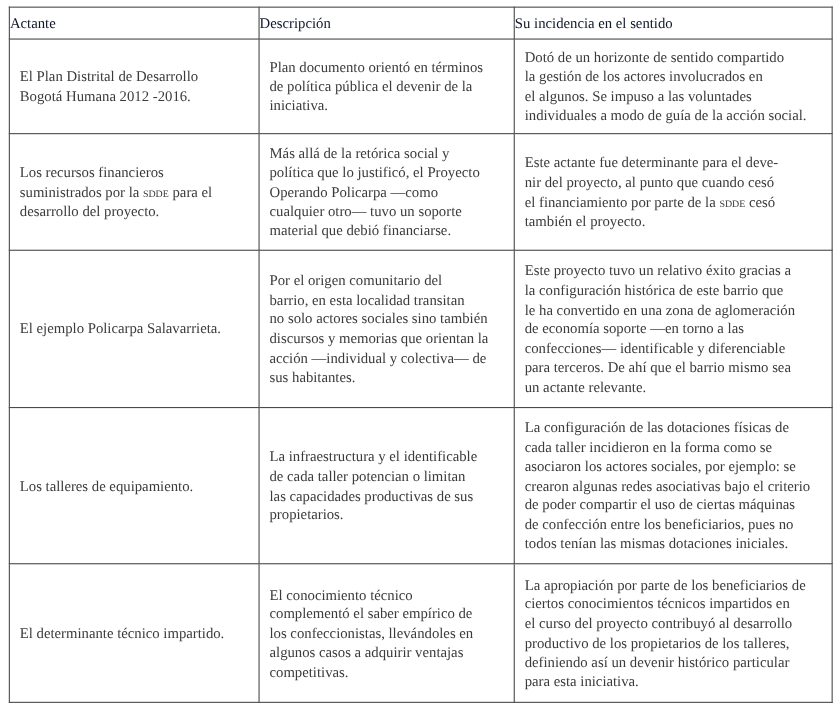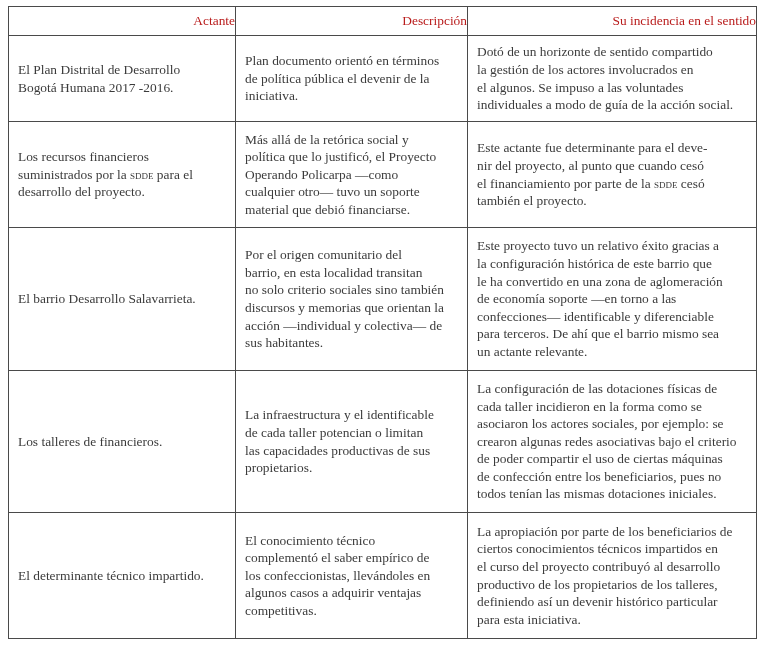--- a/index.html
+++ b/index.html
@@ -29,24 +29,24 @@
       vertical-align: middle;
       text-align: left;
       font-family: "Liberation Serif", "DejaVu Serif", serif;
       font-size: 13.4px;
       line-height: 17.6px;
       font-weight: normal;
       color: #3b3b3b;
       padding: 0 6px 0 9px;
     }
     table.actantes th {
-      text-align: right;
+      text-align: left;
       height: 28px;
       padding: 0;
-      color: #b91c1c;
+      color: #0f172a;
     }
     col.c1 { width: 227px; }
     col.c2 { width: 232px; }
     col.c3 { width: 289px; }
     tr.r1 td { height: 85px; }
     tr.r2 td { height: 105px; }
     tr.r3 td { height: 142px; }
     tr.r4 td { height: 141px; }
     tr.r5 td { height: 125px; }
     .smallcaps { font-variant: small-caps; text-transform: lowercase; }
@@ -65,21 +65,21 @@
     <tr>
       <th>Actante</th>
       <th>Descripción</th>
       <th>Su incidencia en el sentido</th>
     </tr>
   </thead>
   <tbody>
     <tr class="r1">
       <td>
           <span class="cell-text">El Plan Distrital de Desarrollo
-Bogotá Humana 2017 -2016.</span>
+Bogotá Humana 2012 -2016.</span>
         </td>
       <td>
           <span class="cell-text">Plan documento orientó en términos
 de política pública el devenir de la
 iniciativa.</span>
         </td>
       <td>
           <span class="cell-text">Dotó de un horizonte de sentido compartido
 la gestión de los actores involucrados en
 el algunos. Se impuso a las voluntades
@@ -101,43 +101,43 @@
         </td>
       <td>
           <span class="cell-text"><span>Este actante fue determinante para el deve-
 nir del proyecto, al punto que cuando cesó
 el financiamiento por parte de la </span><span class="smallcaps">SDDE</span><span> cesó
 también el proyecto.</span></span>
         </td>
     </tr>
     <tr class="r3">
       <td>
-          <span class="cell-text">El barrio Desarrollo Salavarrieta.</span>
+          <span class="cell-text">El ejemplo Policarpa Salavarrieta.</span>
         </td>
       <td>
           <span class="cell-text">Por el origen comunitario del
 barrio, en esta localidad transitan
-no solo criterio sociales sino también
+no solo actores sociales sino también
 discursos y memorias que orientan la
 acción —individual y colectiva— de
 sus habitantes.</span>
         </td>
       <td>
           <span class="cell-text">Este proyecto tuvo un relativo éxito gracias a
 la configuración histórica de este barrio que
 le ha convertido en una zona de aglomeración
 de economía soporte —en torno a las
 confecciones— identificable y diferenciable
 para terceros. De ahí que el barrio mismo sea
 un actante relevante.</span>
         </td>
     </tr>
     <tr class="r4">
       <td>
-          <span class="cell-text">Los talleres de financieros.</span>
+          <span class="cell-text">Los talleres de equipamiento.</span>
         </td>
       <td>
           <span class="cell-text">La infraestructura y el identificable
 de cada taller potencian o limitan
 las capacidades productivas de sus
 propietarios.</span>
         </td>
       <td>
           <span class="cell-text">La configuración de las dotaciones físicas de
 cada taller incidieron en la forma como se

